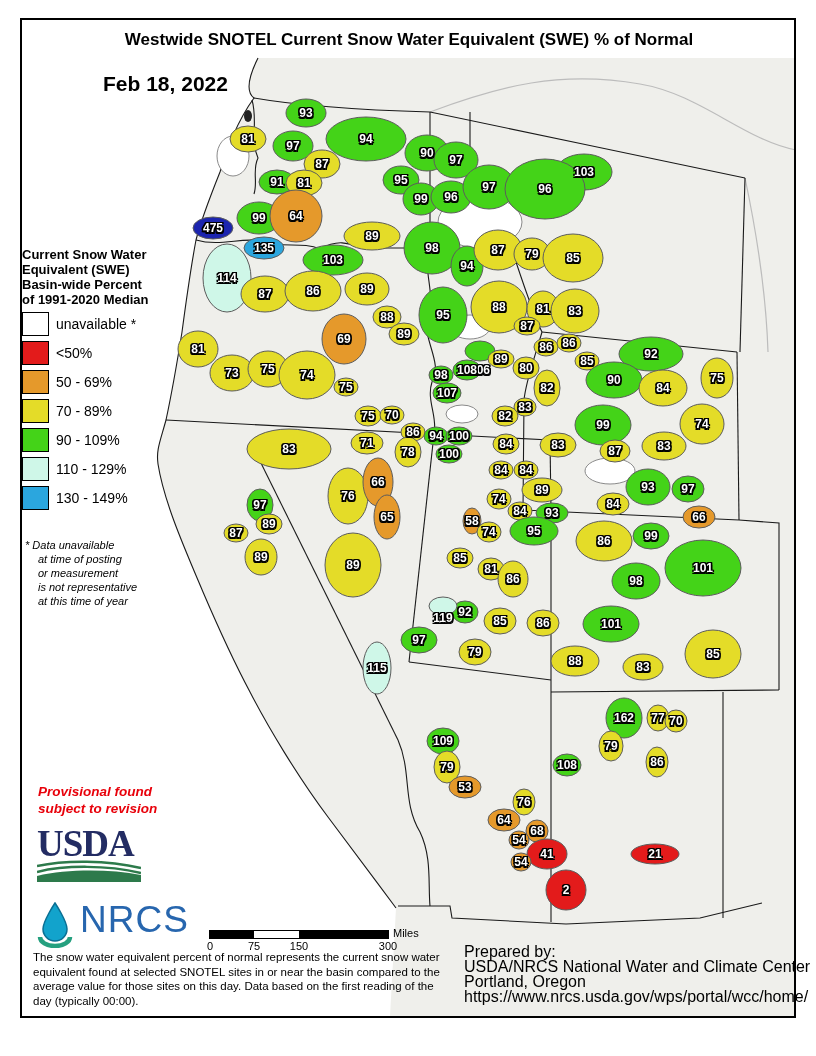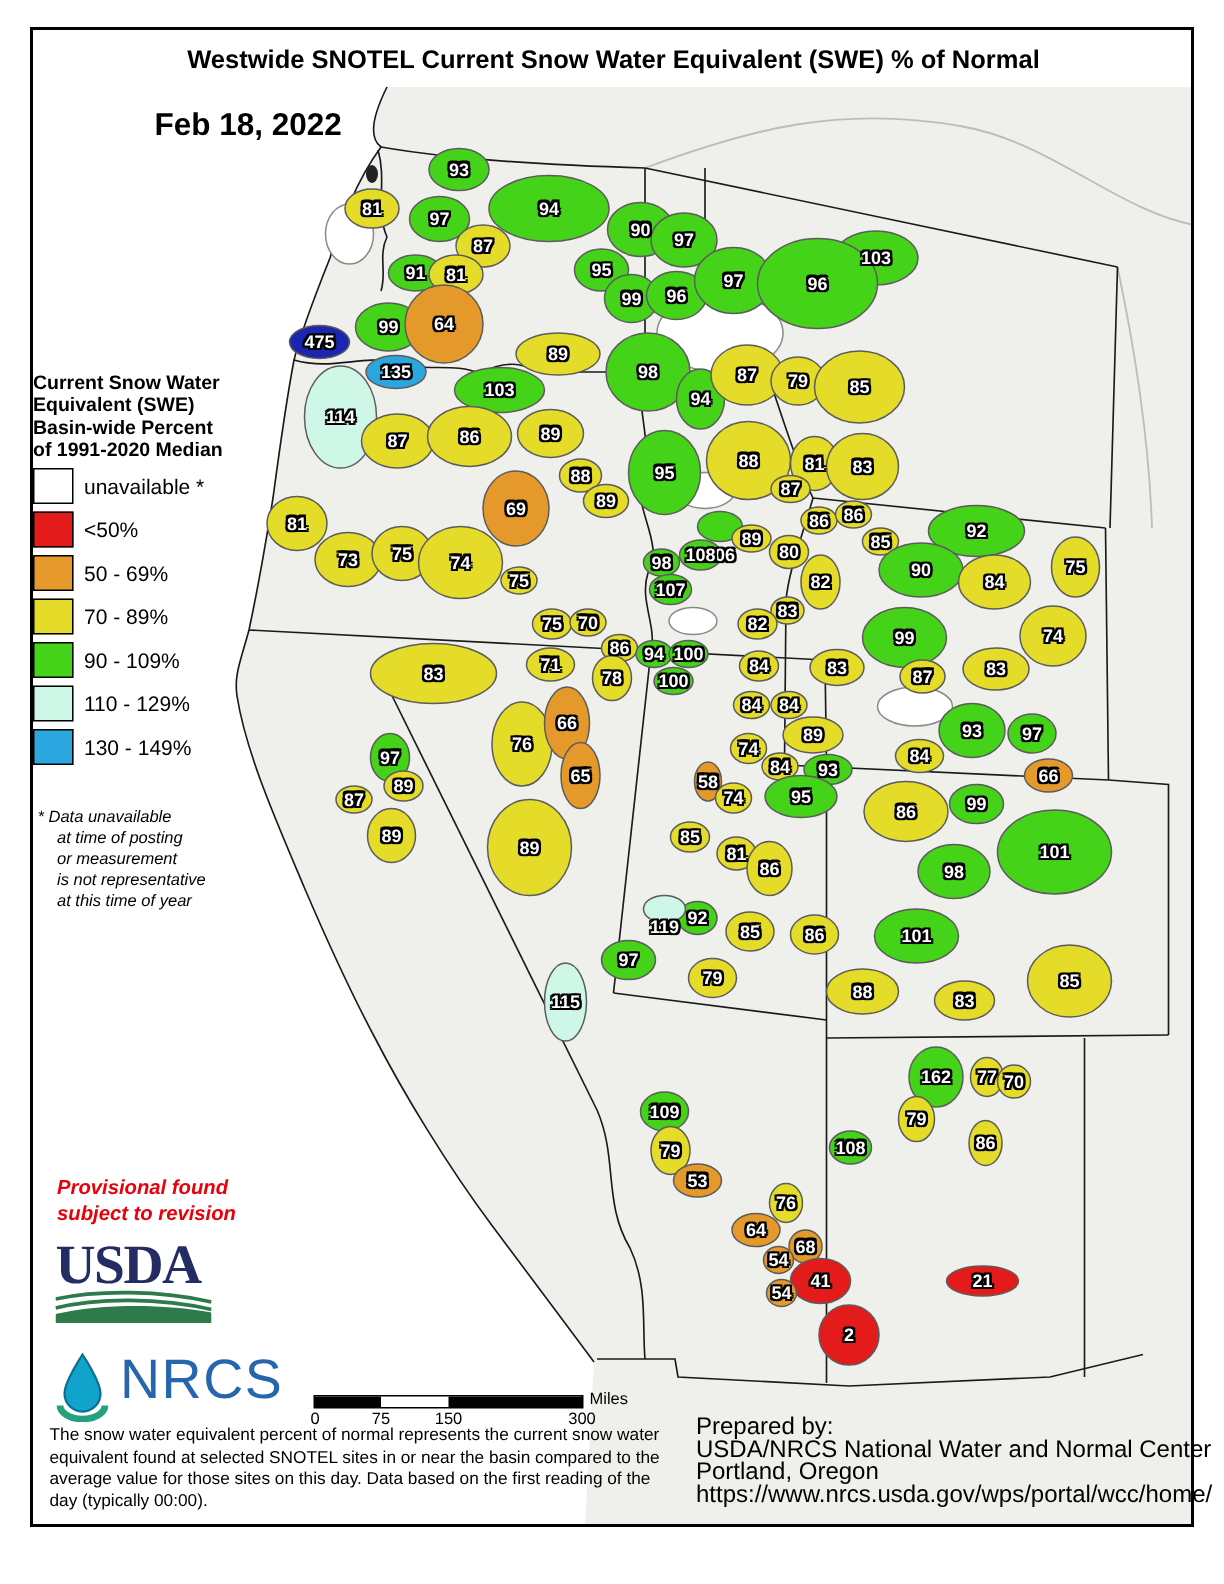--- a/index.html
+++ b/index.html
@@ -448,18 +448,18 @@
         <span class="tick" style="left: 89px;">150</span>
         <span class="tick" style="left: 178px;">300</span>
       </div>
     <div class="miles">Miles</div>
   </div>
 
   <div class="bottom-left">The snow water equivalent percent of normal represents the current snow water equivalent found at selected SNOTEL sites in or near the basin compared to the average value for those sites on this day. Data based on the first reading of the day (typically 00:00).</div>
 
   <div class="prepared" id="prepared">
       <div>Prepared by:</div>
-      <div>USDA/NRCS National Water and Normal Center</div>
+      <div>USDA/NRCS National Water and Climate Center</div>
       <div>Portland, Oregon</div>
       <div>https://www.nrcs.usda.gov/wps/portal/wcc/home/</div>
     </div>
 
 </div>
 
 </body></html>

